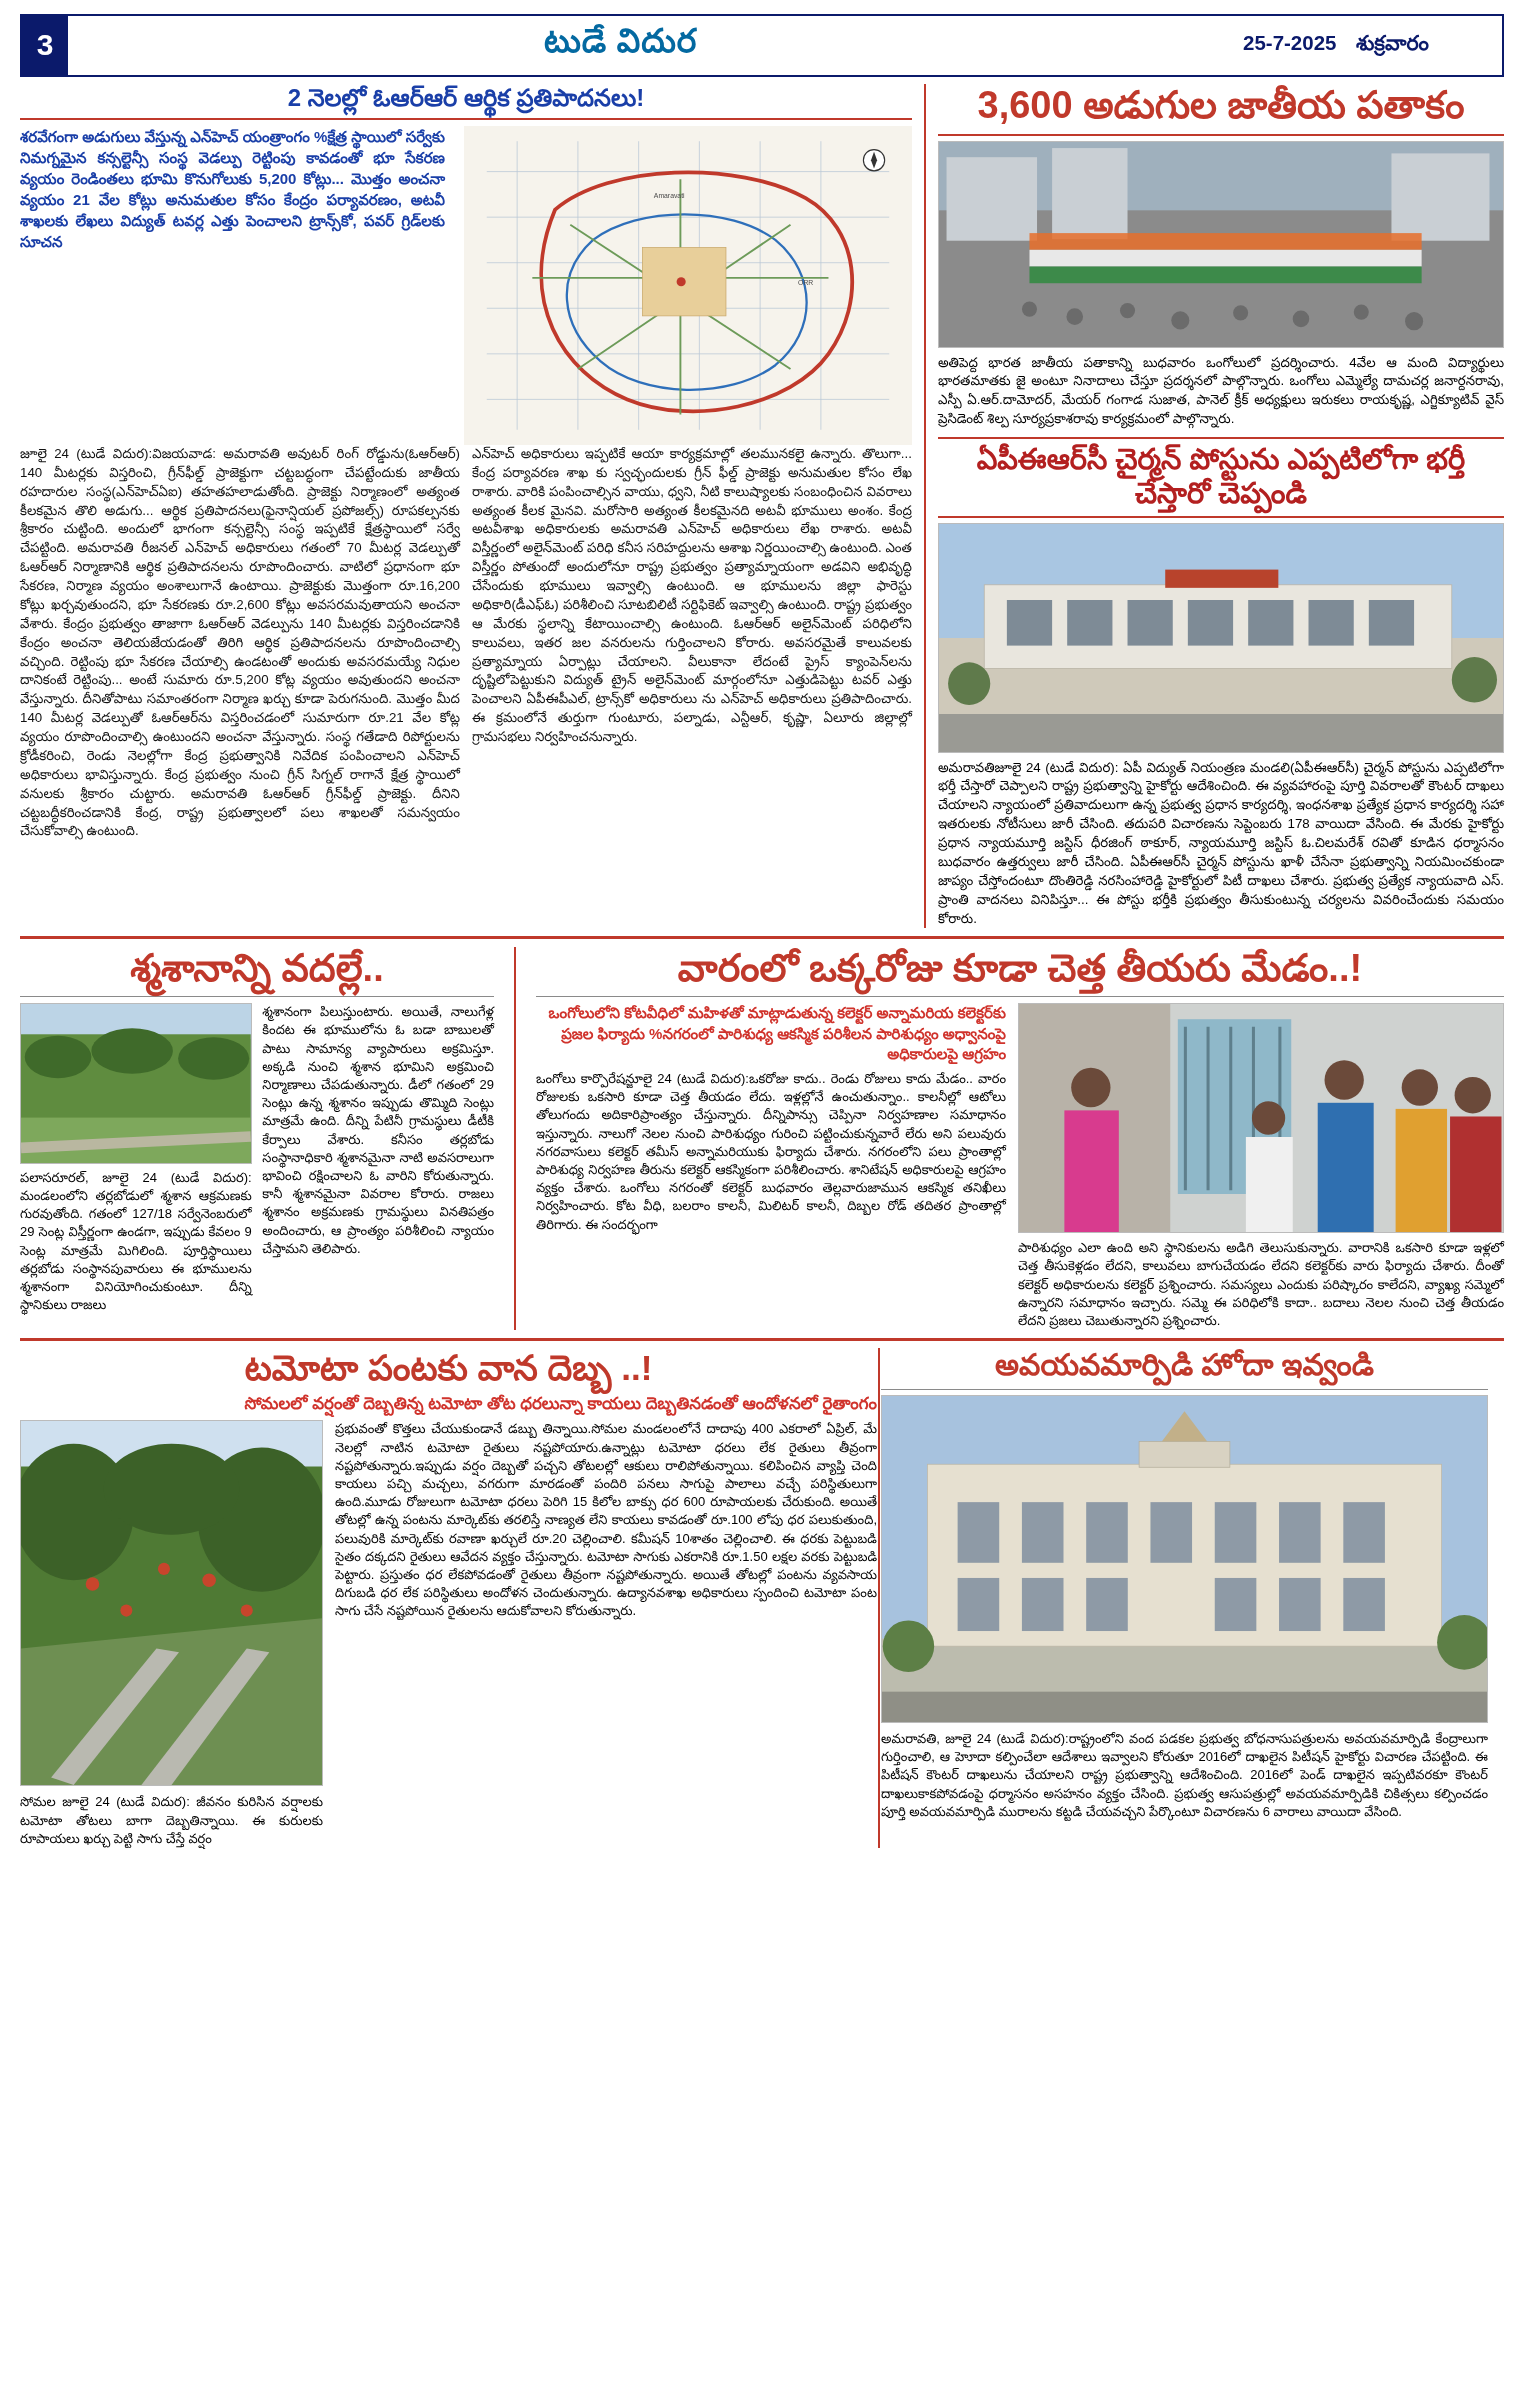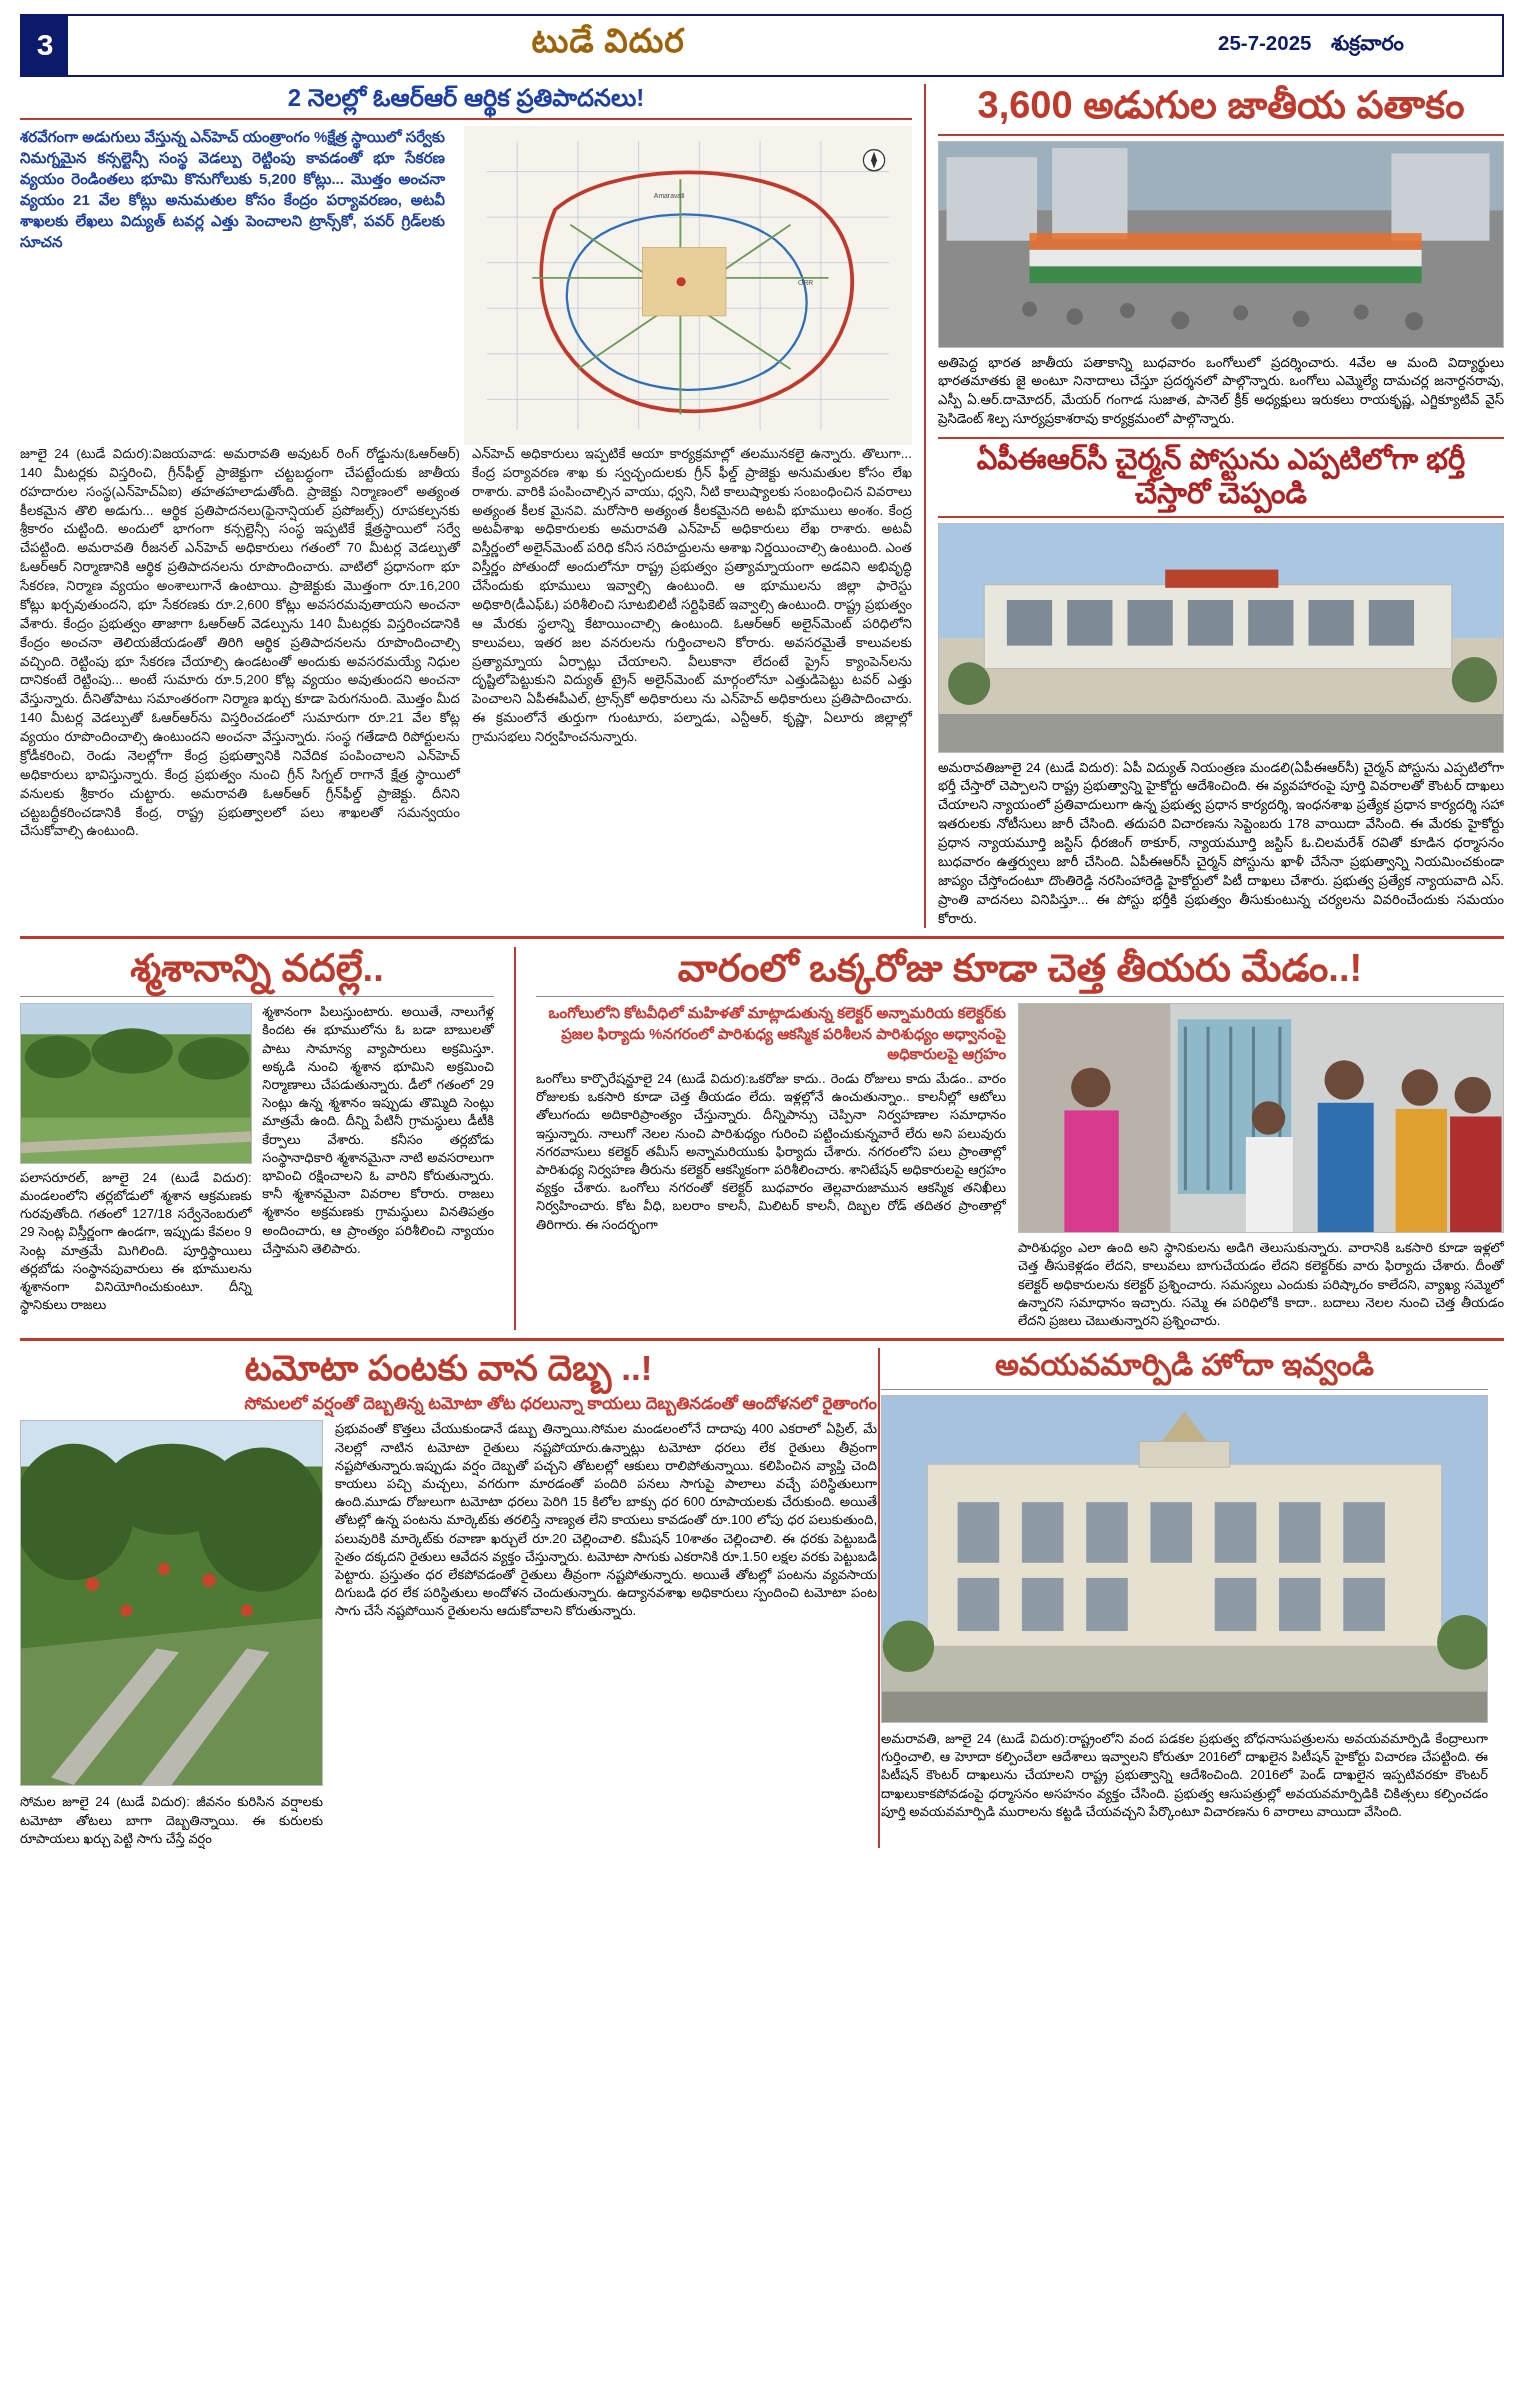--- a/index.html
+++ b/index.html
@@ -38,32 +38,32 @@
     color: #ffffff;
     font-size: 30px;
     font-weight: bold;
     display: flex;
     align-items: center;
     justify-content: center;
   }
   .masthead-title {
     flex: 1;
     text-align: center;
-    color: #a16207;
+    color: #0369a1;
     font-size: 33px;
     font-weight: bold;
     letter-spacing: 0.8px;
   }
   .masthead-date {
     width: 326px;
     text-align: center;
     color: #0b1a6b;
     font-size: 20.5px;
     font-weight: bold;
-    padding-right: 28px;
+    padding-right: 3px;
   }
   .masthead-date .dw { margin-left: 13.7px; }
 
   
   .rule-h {
     border-top: 2.3px solid #c0392b;
     margin: 6px 0 4.6px 0;
   }
   .rule-h.thin { border-top: 1.5px solid #8a8a8a; }
 

